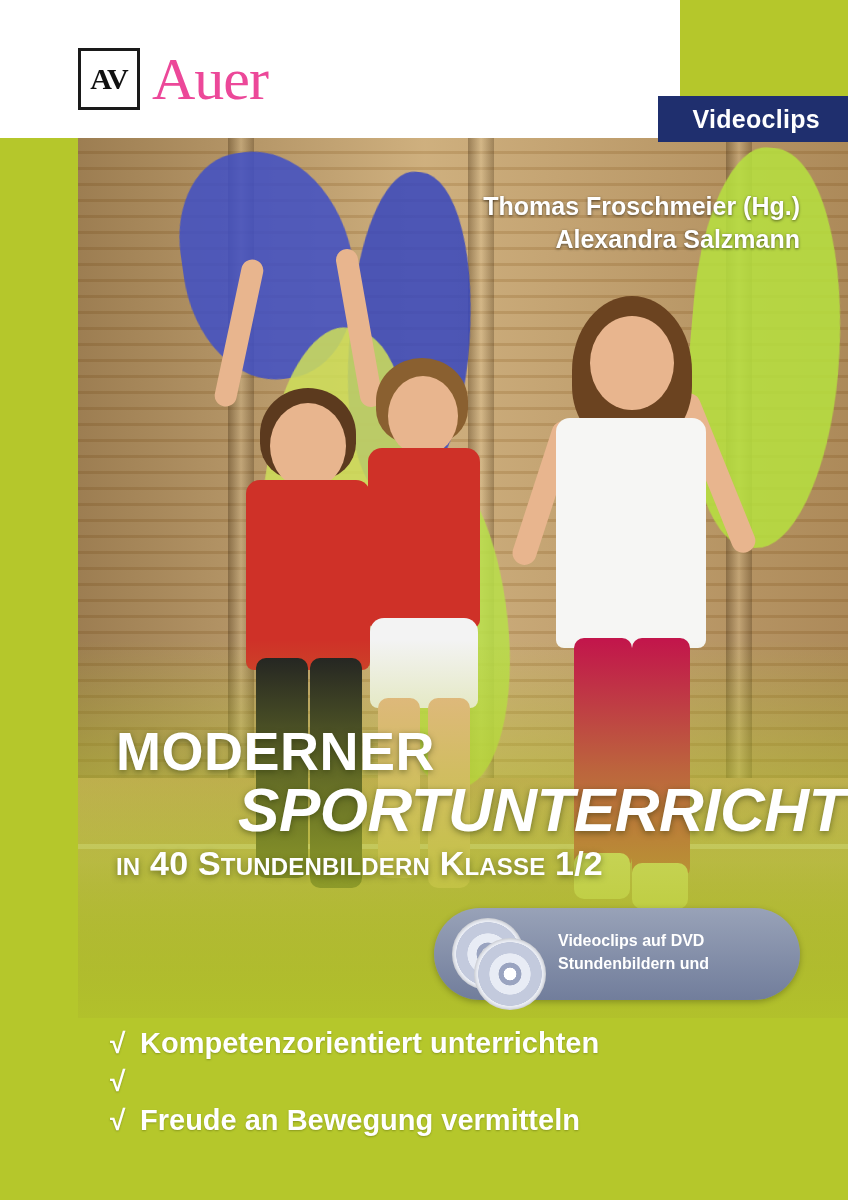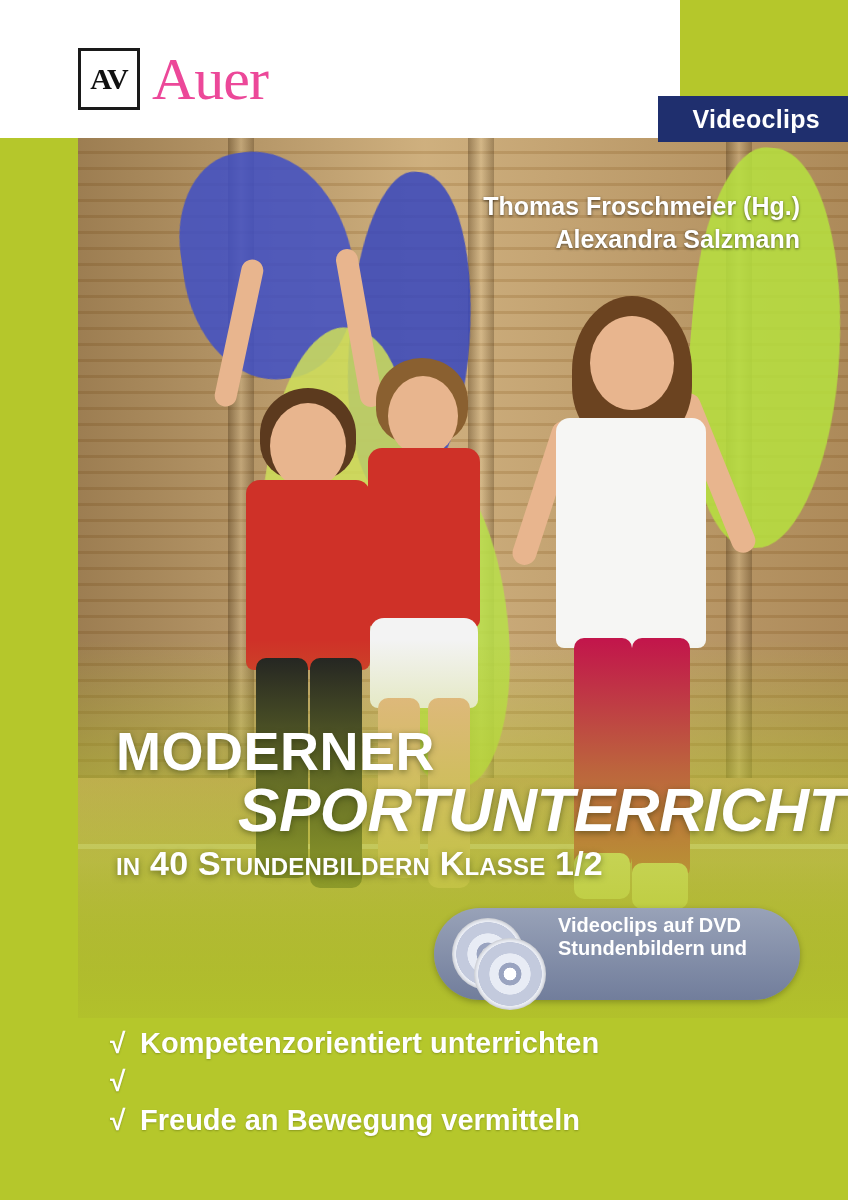--- a/index.html
+++ b/index.html
@@ -200,23 +200,23 @@
   .disc2 {
     position: absolute;
     left: 40px; top: 30px;
     width: 72px; height: 72px;
     border-radius: 50%;
     background: radial-gradient(circle at 50% 50%, #ffffff 0 12%, #9aa4c0 13% 22%, #e8ecf5 23% 40%, #c3cadd 41% 62%, #eef1f8 63% 82%, #aeb6cf 83% 100%);
     box-shadow: inset 0 0 4px rgba(0,0,0,0.3);
   }
   .sticker-text {
     position: absolute;
-    left: 124px; top: 6px;
-    color: #ffffff;
-    font-size: 20px;
+    left: 124px; top: 21px;
+    color: #ffffff;
+    font-size: 16px;
     font-weight: bold;
     line-height: 23px;
   }
 
   
   .bullets {
     position: absolute;
     left: 110px; top: 1024px;
     color: #ffffff;
     font-size: 29px;

